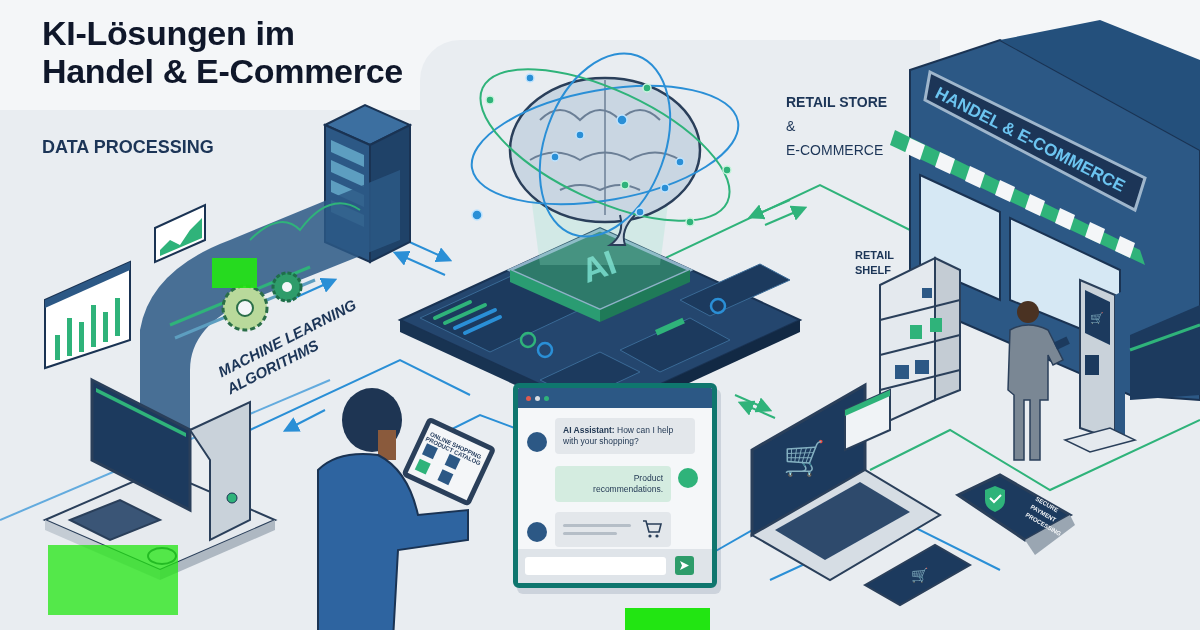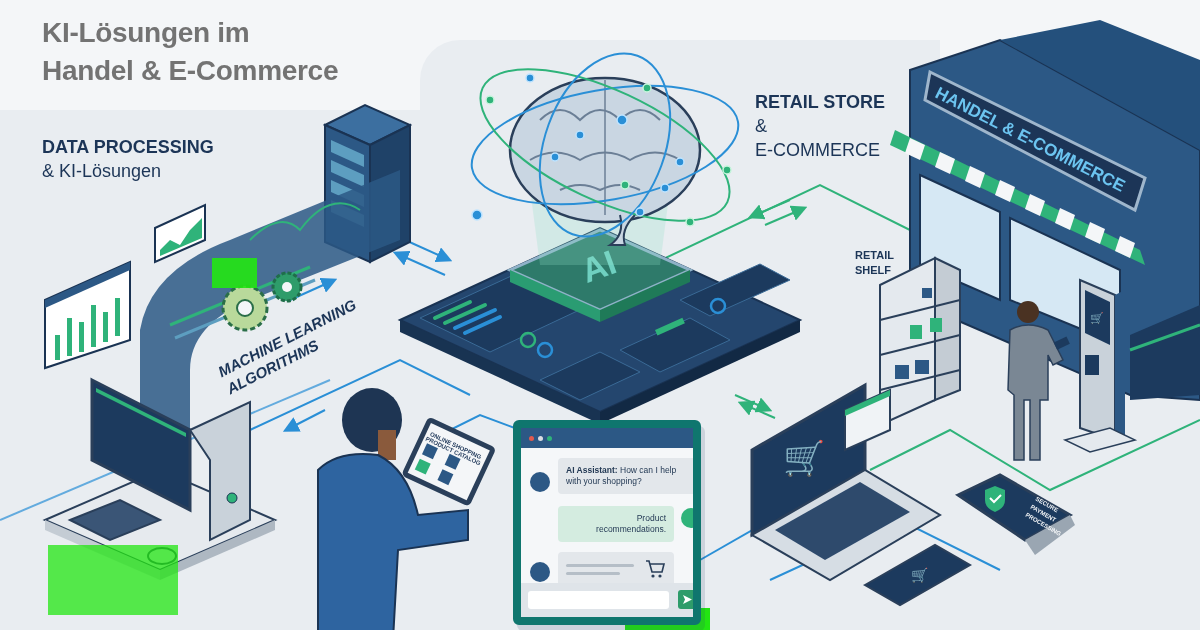--- a/index.html
+++ b/index.html
@@ -14,39 +14,39 @@
     position: absolute; left: 0; top: 110px; width: 1200px; height: 520px;
     background: #e9edf1;
     clip-path: polygon(0 0, 1200px 0, 1200px 520px, 0 520px);
   }
   .band-top {
     position: absolute; left: 420px; top: 40px; width: 520px; height: 80px;
     background: #e9edf1; border-radius: 40px 0 0 0;
   }
   .title {
     position: absolute; left: 42px; top: 14px;
-    font-size: 28px; font-weight: bold; line-height: 38px; color: #737373;
+    font-size: 34px; font-weight: bold; line-height: 38px; color: #0f172a;
     letter-spacing: -0.3px;
   }
   .label-bold { font-weight: bold; color: #1c3557; }
   .label-light { color: #1c3557; }
   .dp { position: absolute; left: 42px; top: 135px; font-size: 18px; line-height: 24px; }
-  .rs { position: absolute; left: 755px; top: 90px; font-size: 18px; line-height: 24px; }
+  .rs { position: absolute; left: 786px; top: 90px; font-size: 14px; line-height: 24px; }
   .ml {
     position: absolute; left: 232px; top: 360px; font-size: 15px; line-height: 19px;
     font-weight: bold; font-style: italic; color: #1c3557;
     transform: rotate(-27deg); transform-origin: left bottom;
   }
   .smart { position: absolute; left: 855px; top: 248px; font-size: 11px; line-height: 15px; font-weight: bold; color: #1c3557; }
   svg.scene { position: absolute; left: 0; top: 0; }
 
   
   .chat {
-    position: absolute; left: 513px; top: 420px; width: 188px; height: 205px;
-    background: #f5f7f9; border: 8px solid #0f766e; border-radius: 6px;
+    position: absolute; left: 513px; top: 383px; width: 204px; height: 205px;
+    background: #f5f7f9; border: 5px solid #0f766e; border-radius: 6px;
     box-shadow: 4px 6px 0 rgba(40,70,100,0.15);
     overflow: hidden;
   }
   .chat-bar { height: 20px; background: #2c5885; display: flex; align-items: center; padding-left: 8px; gap: 4px; }
   .dot { width: 5px; height: 5px; border-radius: 50%; }
   .msg { position: absolute; font-size: 8.5px; line-height: 11px; color: #243a55; padding: 7px 8px; border-radius: 4px; }
   .msg b { font-weight: bold; }
   .m1 { left: 37px; top: 30px; width: 140px; height: 36px; background: #e3e7eb; }
   .m2 { left: 37px; top: 78px; width: 116px; height: 36px; background: #d4ece0; text-align: right; }
   .m3 { left: 37px; top: 124px; width: 116px; height: 35px; background: #e3e7eb; }
@@ -309,21 +309,20 @@
 <div class="green-block" style="left:48px;top:545px;width:130px;height:70px;opacity:0.75;"></div>
 <div class="green-block" style="left:625px;top:608px;width:85px;height:22px;"></div>
 
 <div class="title">
   <div>KI-Lösungen im</div>
   <div>Handel &amp; E-Commerce</div>
 </div>
 
 <div class="dp">
   <div class="label-bold">DATA PROCESSING</div>
-  <div class="label-light">&amp; KI-Lösungen</div>
 </div>
 
 <div class="rs">
   <div class="label-bold">RETAIL STORE</div>
   <div class="label-light">&amp;</div>
   <div class="label-light">E-COMMERCE</div>
 </div>
 
 <div class="ml">
   <div>MACHINE LEARNING</div>

